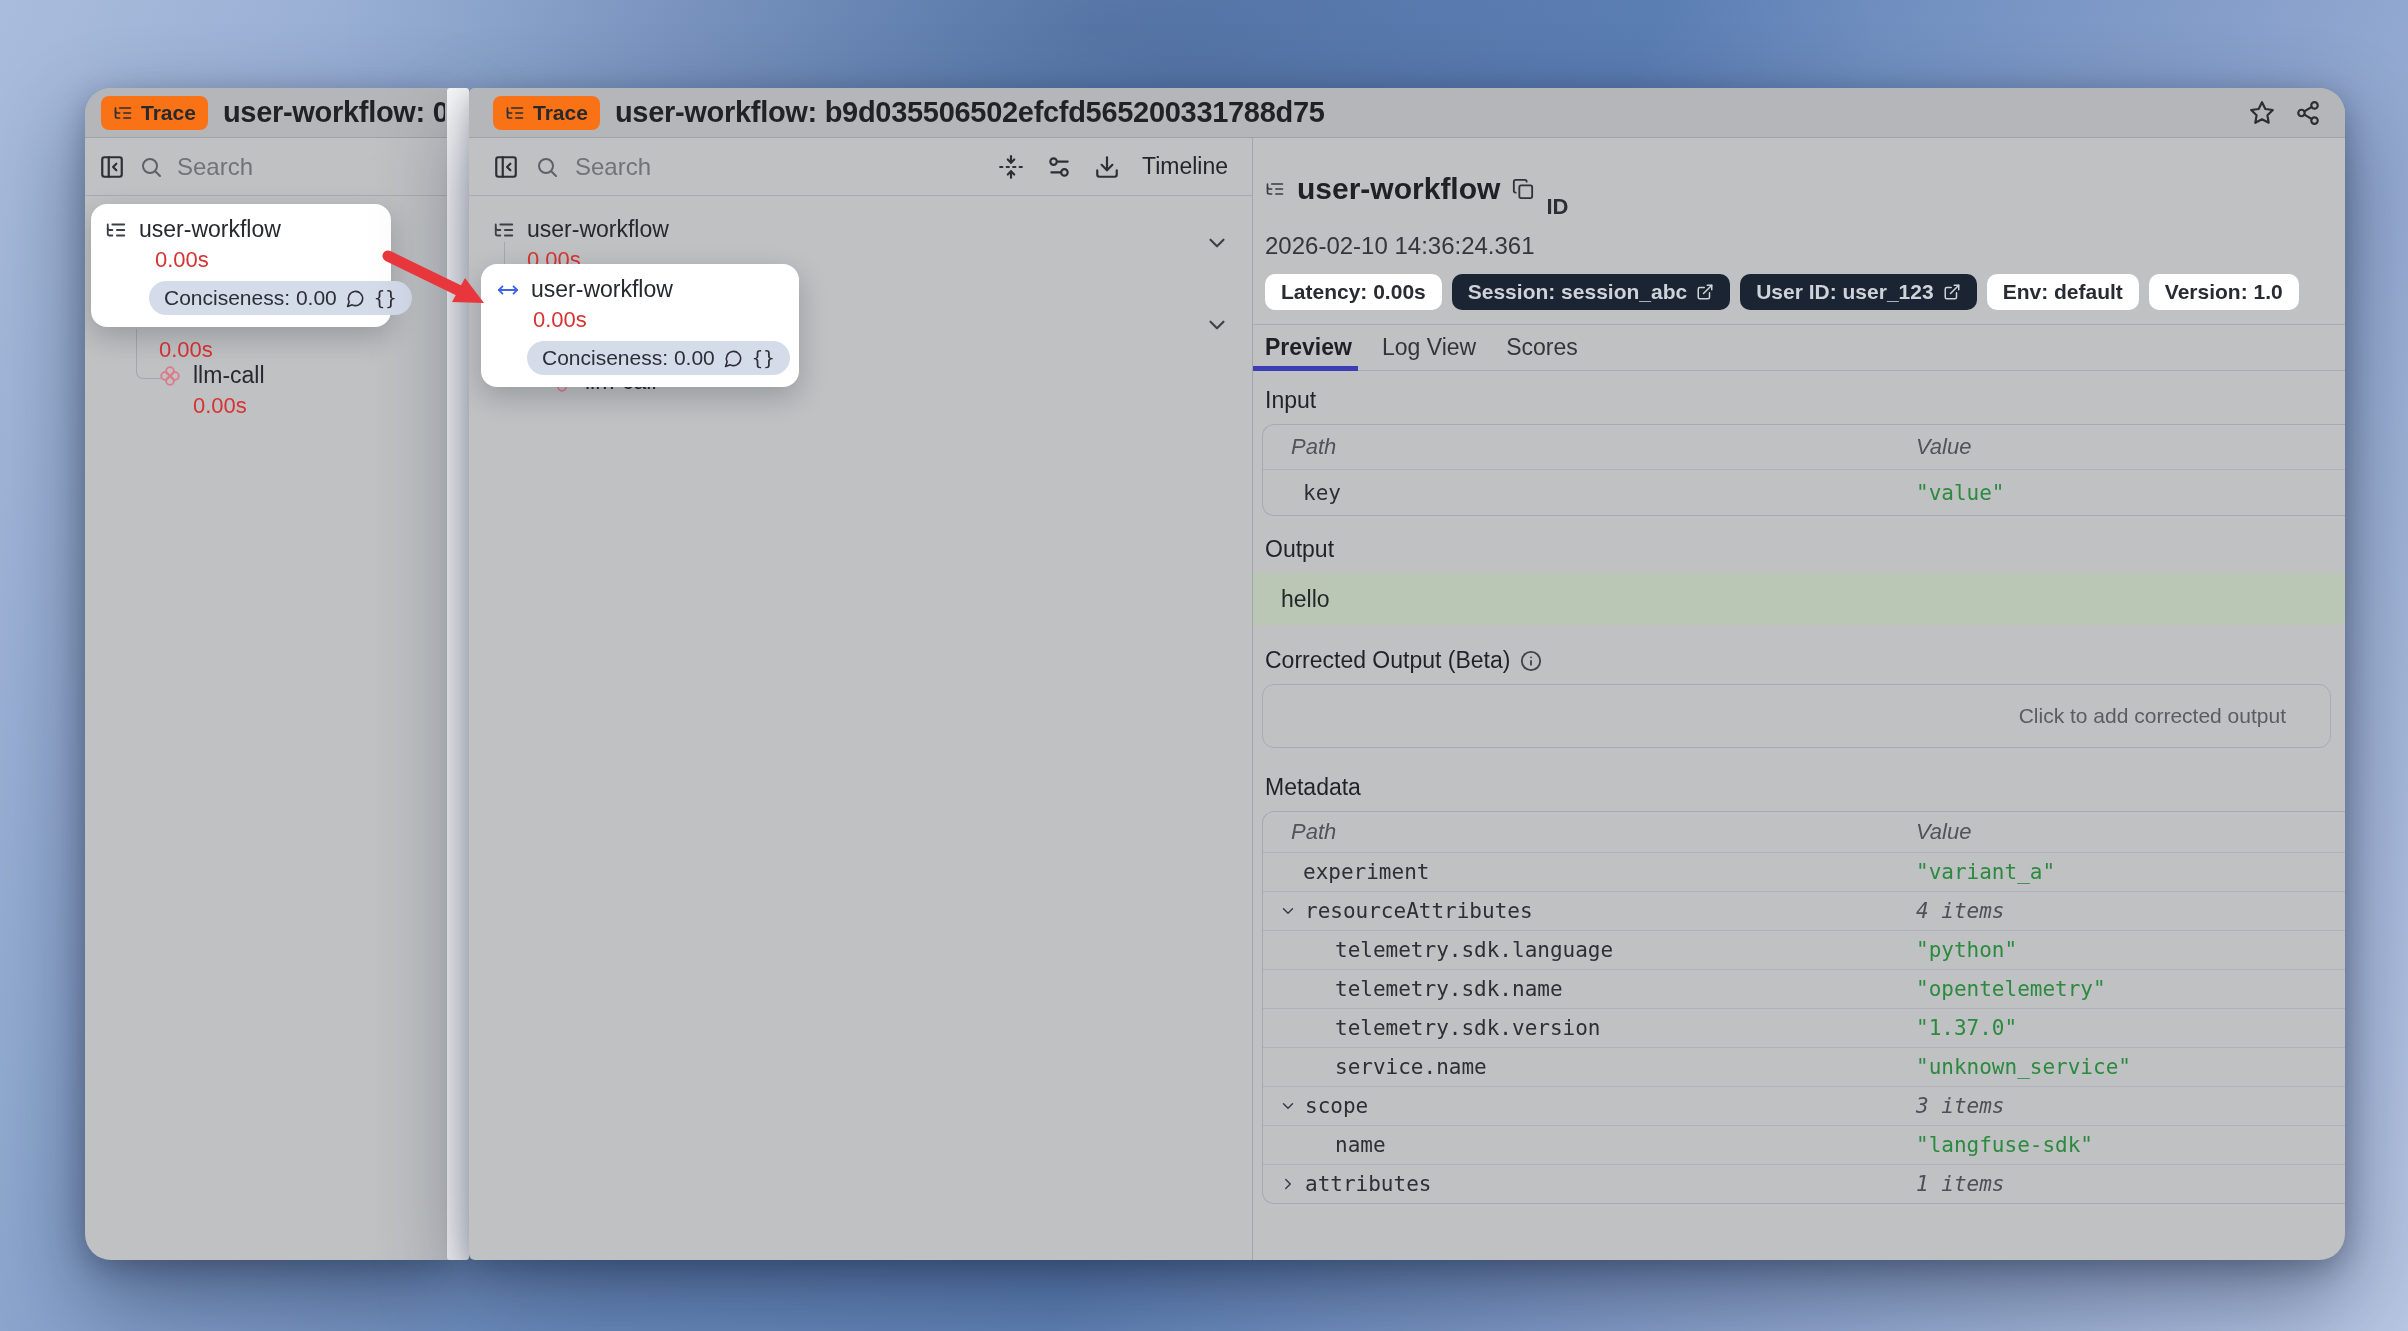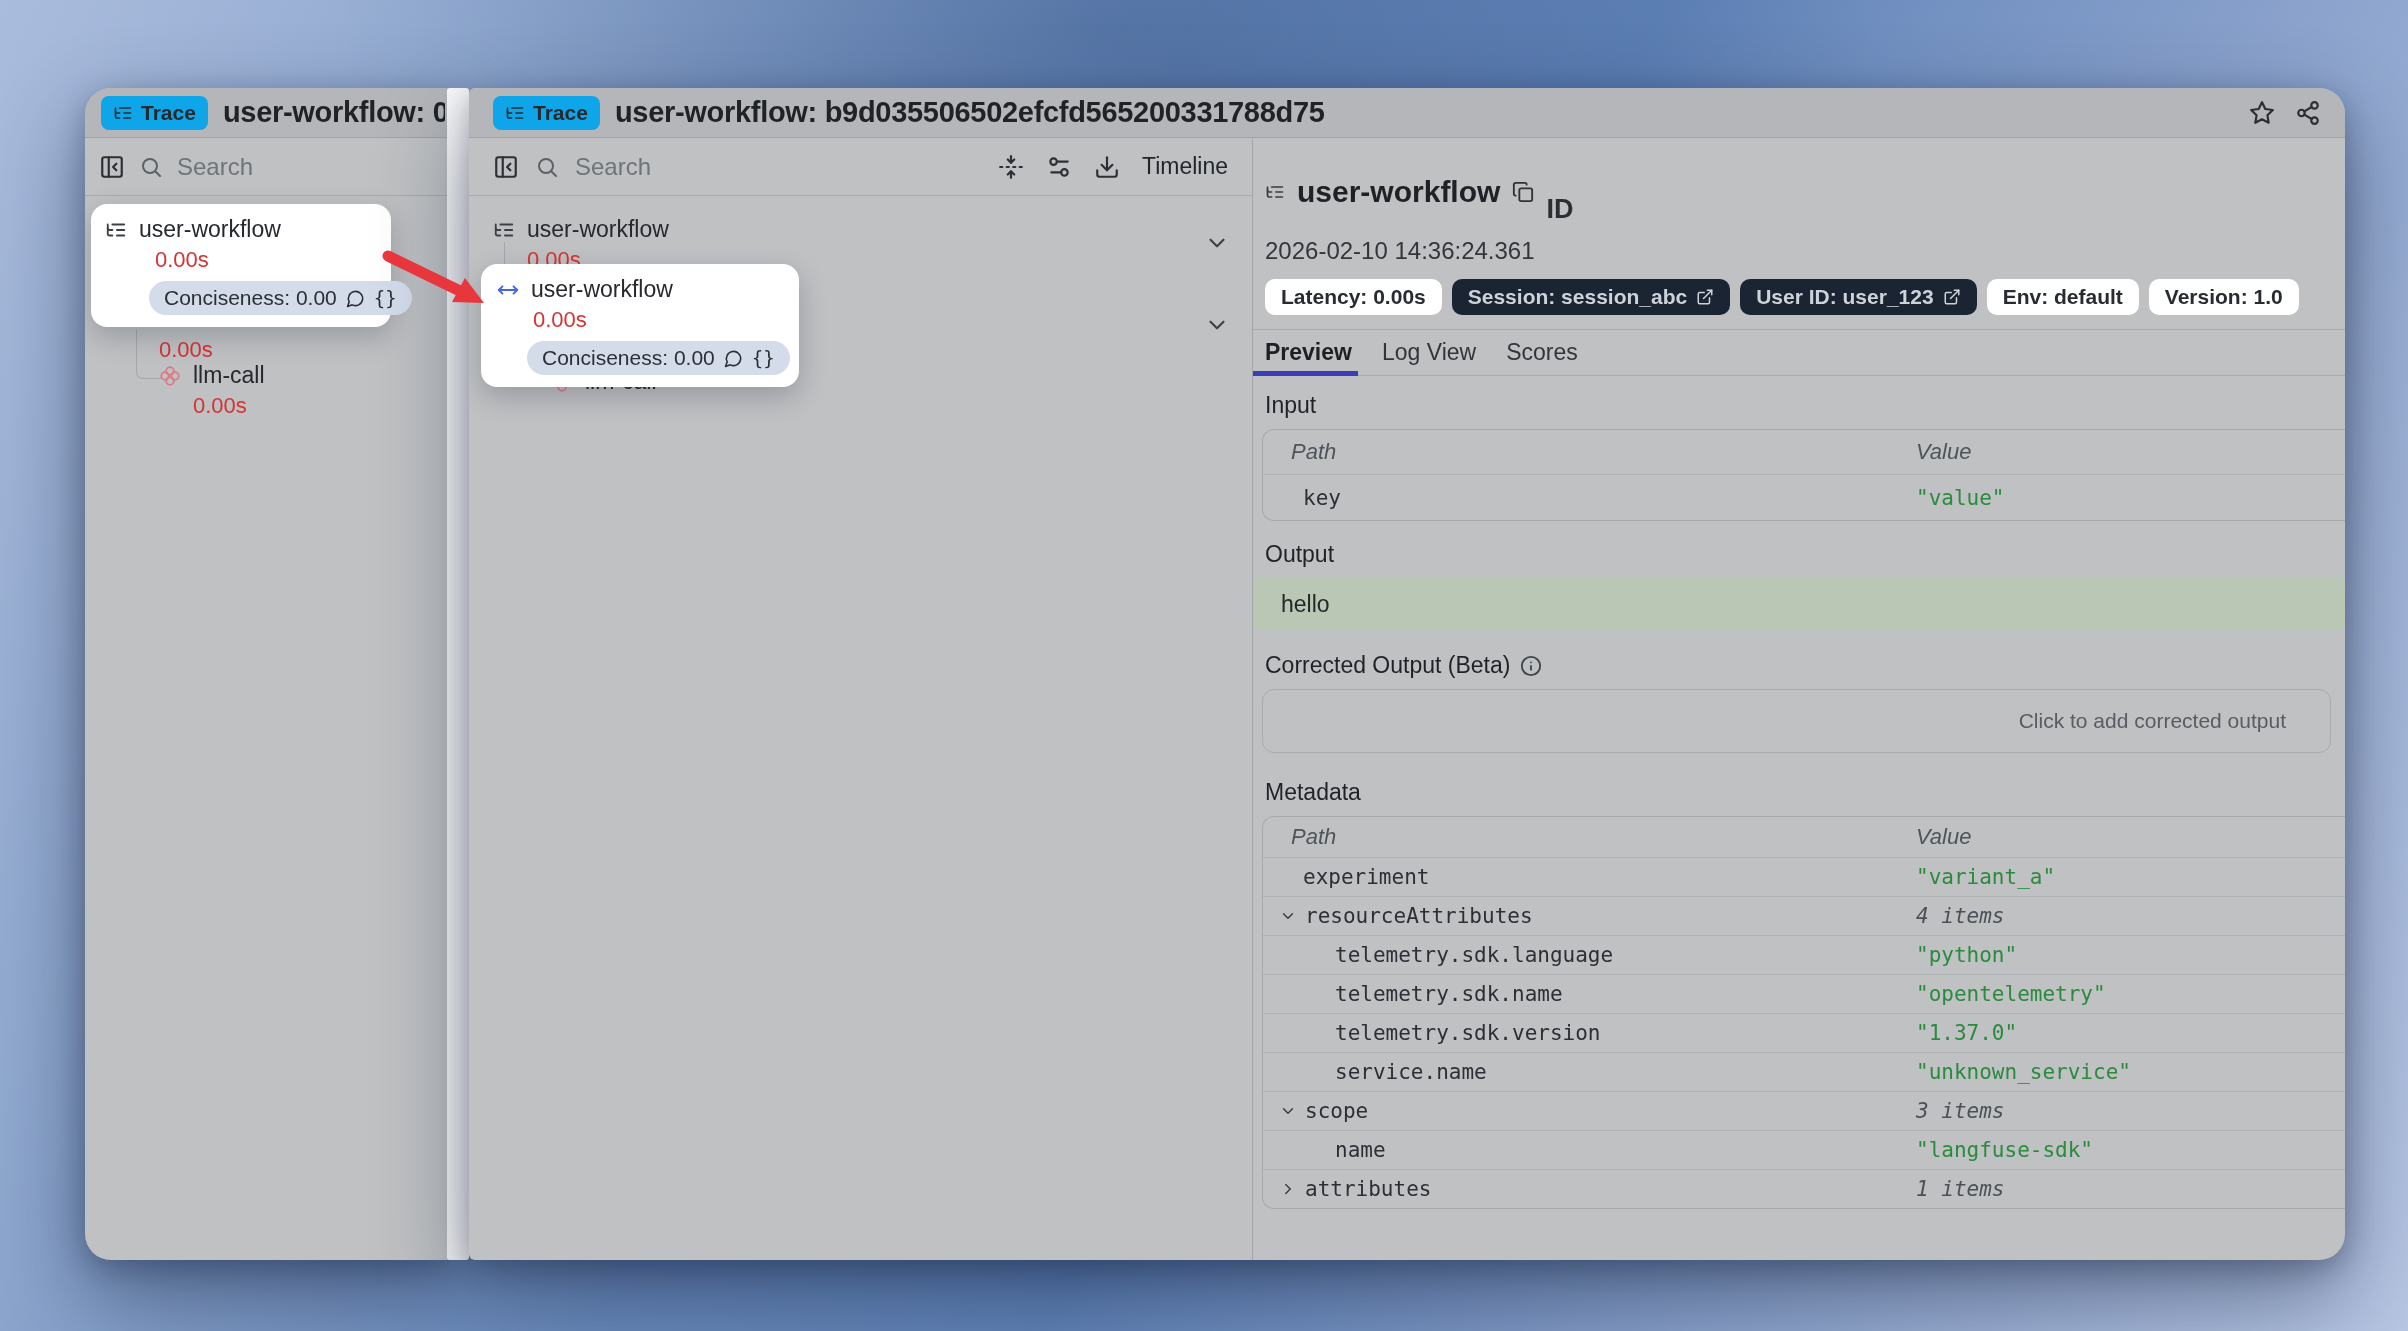--- a/index.html
+++ b/index.html
@@ -21,21 +21,21 @@
     box-shadow:0 36px 90px rgba(12,22,48,.45), 0 8px 28px rgba(12,22,48,.28); }
   #left-window{ left:85px; width:370px; border-radius:26px 6px 6px 26px; z-index:1; overflow:hidden; }
   #white-strip{ position:absolute; left:447px; top:88px; width:22px; height:1172px;
     background:#fcfcfd; z-index:2; border-radius:3px; }
   #main-window{ left:469px; width:1876px; border-radius:6px 26px 26px 6px; z-index:3; overflow:hidden; }
 
   .win-header{ height:50px; background:#b4b6b9; border-bottom:1px solid #a0a3a6;
     display:flex; align-items:center; }
   #left-window .win-header{ padding:0 10px 0 16px; }
   #main-window .win-header{ padding:0 24px; }
-  .trace-pill{ display:inline-flex; align-items:center; gap:8px; background:#0ea5e9;
+  .trace-pill{ display:inline-flex; align-items:center; gap:8px; background:#f97316;
     border-radius:8px; padding:5px 12px; color:#26292d; flex:none; }
   .trace-pill .icon{ width:20px; height:20px; color:#2c2f33; }
   .trace-pill span{ font-size:21px; font-weight:700; }
   .win-title{ margin-left:15px; font-size:29px; font-weight:700; color:#1f2226;
     letter-spacing:-0.3px; white-space:nowrap; overflow:hidden; flex:1 1 auto; min-width:0; }
   .hdr-icon{ width:26px; height:26px; color:#2b2e33; margin-left:20px; cursor:pointer; }
 
   
   .toolbar{ height:58px; border-bottom:1px solid #a9acaf; display:flex; align-items:center; }
   #left-window .toolbar{ padding:0 14px; gap:14px; }
@@ -71,21 +71,21 @@
   .main-body{ display:flex; height:1122px; }
   .tree-panel{ width:784px; flex:none; border-right:1px solid #a3a6a9; display:flex; flex-direction:column; }
   .detail-panel{ flex:1 1 auto; min-width:0; overflow:hidden; }
 
   
   .dp-pad{ padding-left:12px; padding-right:12px; }
   .dp-title-row{ margin-top:20px; display:flex; align-items:center; gap:12px; }
   .dp-title-row .tree-ic{ width:20px; height:20px; color:#3a3e44; }
   .dp-title{ font-size:30px; font-weight:700; color:#1e2125; }
   .copy-ic{ width:22px; height:22px; color:#2f3338; cursor:pointer; }
-  .id-label{ font-size:27px; font-weight:600; color:#2b2f34;margin-top:36px; }
+  .id-label{ font-size:22px; font-weight:600; color:#2b2f34;margin-top:36px; }
   .dp-timestamp{ margin-top:12px; font-size:24px; color:#33373c; }
   .dp-badges{ margin-top:14px; display:flex; align-items:center; gap:10px; flex-wrap:nowrap; }
   .badge{ height:36px; display:inline-flex; align-items:center; gap:9px; border-radius:10px;
     padding:0 16px; font-size:21px; font-weight:700; white-space:nowrap; }
   .badge.light{ background:#ffffff; color:#282c32; }
   .badge.dark{ background:#1b2433; color:#ced3da; cursor:pointer; }
   .badge .icon{ width:18px; height:18px; }
   .dp-tabs{ margin-top:14px; height:47px; border-top:1px solid #a9acaf; border-bottom:1px solid #a9acaf;
     display:flex; align-items:stretch; gap:30px; padding:0 12px; }
   .tab{ display:flex; align-items:center; font-size:23px; font-weight:500; color:#32363c;

